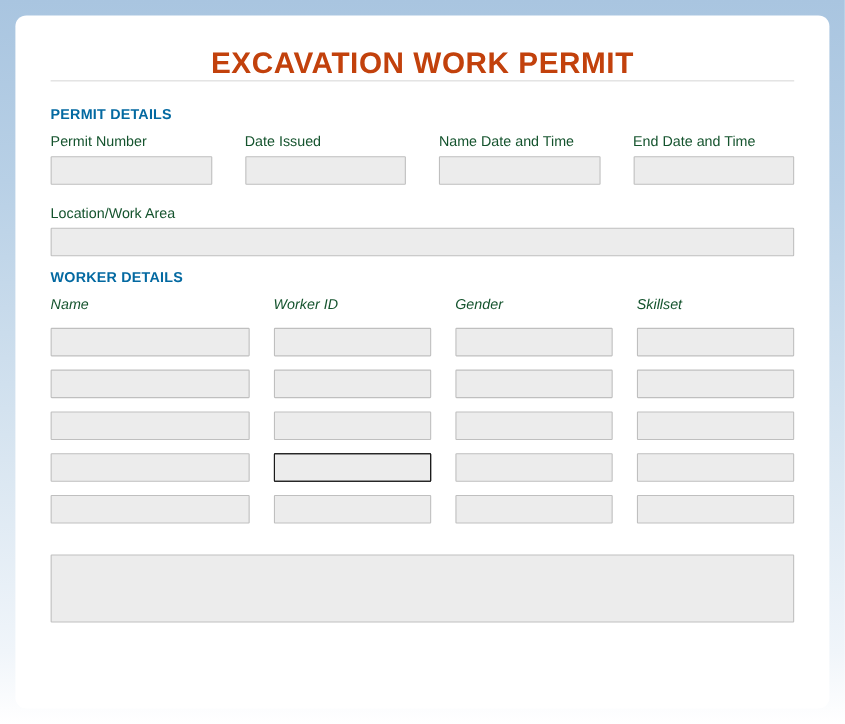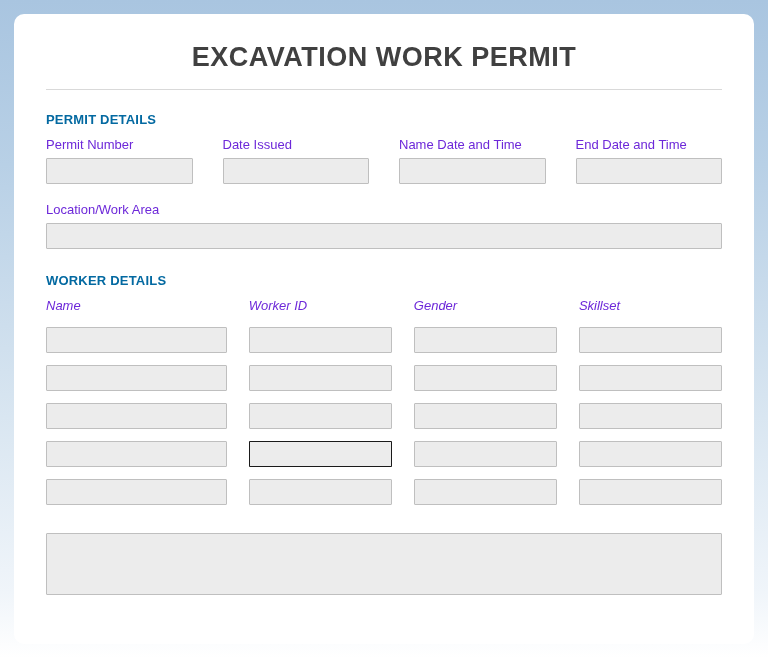--- a/index.html
+++ b/index.html
@@ -18,22 +18,21 @@
   height: 100%;
   padding: 28px 32px 0 32px;
   overflow: hidden;
 }
 .title {
   font-family: "Arial Black", Arial, sans-serif;
   font-weight: 900;
   font-size: 27px;
   letter-spacing: 0.5px;
   text-align: center;
-  color: #404040;
-  margin-bottom: 16px;
+  color: #c2410c;
   text-transform: uppercase;
   font-stretch: condensed;
 }
 .hr {
   border: none;
   border-top: 1px solid #d9d9d9;
   margin-bottom: 22px;
 }
 .section-head {
   font-size: 13px;
@@ -43,34 +42,34 @@
   margin-bottom: 10px;
 }
 .row {
   display: flex;
   gap: 30px;
   margin-bottom: 18px;
 }
 .row .col { flex: 1; display: flex; flex-direction: column; }
 .label {
   font-size: 13px;
-  color: #6d28d9;
+  color: #14532d;
   margin-bottom: 6px;
   font-weight: 400;
 }
 .input {
   height: 26px;
   background: #ececec;
   border: 1px solid #bfbfbf;
   border-radius: 1px;
   width: 100%;
   padding: 0 4px;
   font-size: 12px;
 }
-.wide-row { margin-bottom: 24px; }
+.wide-row { margin-bottom: 11px; }
 .worker-grid {
   display: grid;
   grid-template-columns: 1.2fr 0.95fr 0.95fr 0.95fr;
   column-gap: 22px;
   row-gap: 12px;
   margin-bottom: 28px;
 }
 .worker-grid .label { margin-bottom: 2px; font-style: italic; }
 .worker-input {
   height: 26px;

